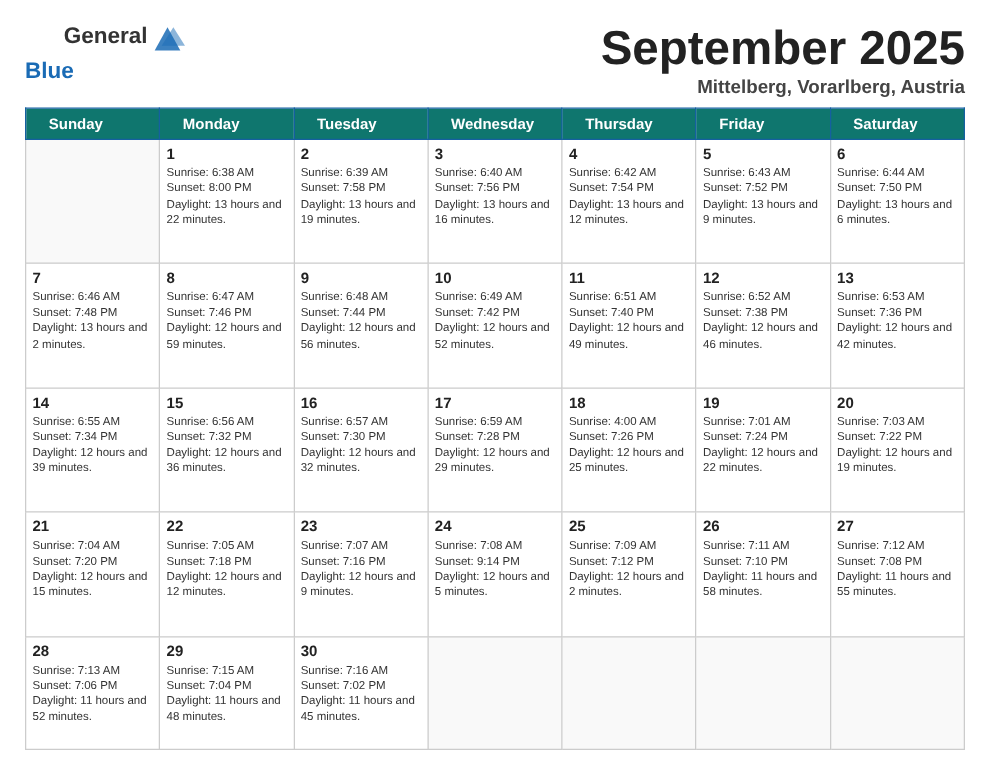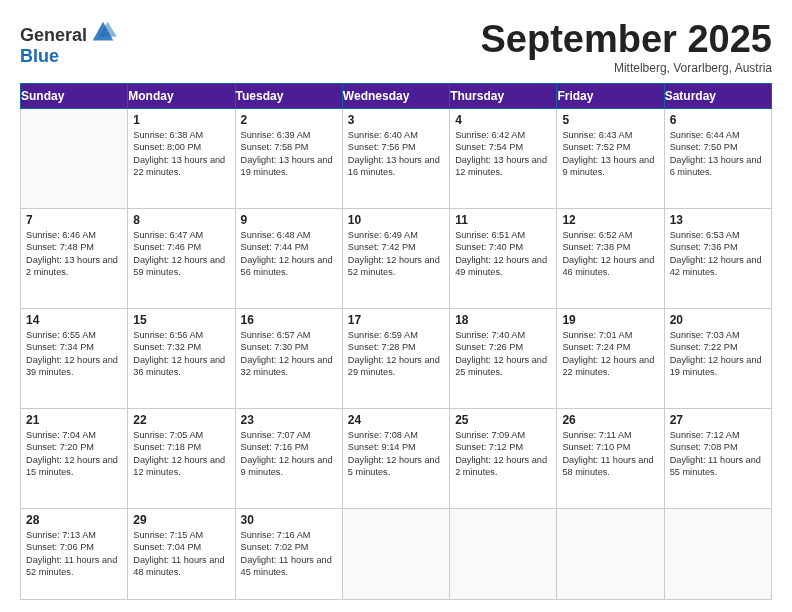--- a/index.html
+++ b/index.html
@@ -37,36 +37,36 @@
     }
     .title-block {
       text-align: right;
     }
     .title-block h1 {
       font-size: 38px;
       font-weight: bold;
       color: #222;
     }
     .title-block h2 {
-      font-size: 12px;
-      font-weight: normal;
+      font-size: 15px;
+      font-weight: bold;
       color: #444;
     }
     .calendar {
       flex: 1;
       border: 1px solid #ccc;
       border-collapse: collapse;
       width: 100%;
       table-layout: fixed;
     }
     .calendar th {
-      background: #4c1d95;
+      background: #0f766e;
       color: #fff;
       text-align: left;
-      padding: 5px 0;
+      padding: 5px 18px;
       font-size: 12px;
       font-weight: bold;
       border: 1px solid #1560a0;
     }
     .calendar td {
       border: 1px solid #ccc;
       vertical-align: top;
       padding: 4px 5px;
       font-size: 9.5px;
       color: #333;
@@ -92,21 +92,21 @@
       margin-left: 18px;
     }
   </style>
 </head>
 <body>
 
 <div class="page">
   <div class="header">
     <div class="logo">
       <div>
-        <div style="display:flex;align-items:flex-end;">
+        <div style="display:flex;align-items:flex-start;margin-left:31px;">
           <span class="logo-general" style="font-size:18px;font-weight:bold;">General</span>
           <svg class="logo-icon" viewBox="0 0 30 30" width="30" height="30">
             <polygon points="15,4 26,24 4,24" fill="#1a6bb5" opacity="0.85"></polygon>
             <polygon points="20,4 30,20 10,20" fill="#1a6bb5" opacity="0.5"></polygon>
           </svg>
         </div>
         <div>
           <span class="logo-blue" style="font-size:18px;font-weight:bold;color:#1a6bb5;">Blue</span>
         </div>
       </div>
@@ -233,21 +233,21 @@
         <span class="cell-line">Daylight: 12 hours and 32 minutes.</span>
       </td>
           <td>
         <span class="day-num">17</span>
         <span class="cell-line">Sunrise: 6:59 AM</span>
         <span class="cell-line">Sunset: 7:28 PM</span>
         <span class="cell-line">Daylight: 12 hours and 29 minutes.</span>
       </td>
           <td>
         <span class="day-num">18</span>
-        <span class="cell-line">Sunrise: 7:40 AM</span>
+        <span class="cell-line">Sunrise: 4:00 AM</span>
         <span class="cell-line">Sunset: 7:26 PM</span>
         <span class="cell-line">Daylight: 12 hours and 25 minutes.</span>
       </td>
           <td>
         <span class="day-num">19</span>
         <span class="cell-line">Sunrise: 7:01 AM</span>
         <span class="cell-line">Sunset: 7:24 PM</span>
         <span class="cell-line">Daylight: 12 hours and 22 minutes.</span>
       </td>
           <td>

